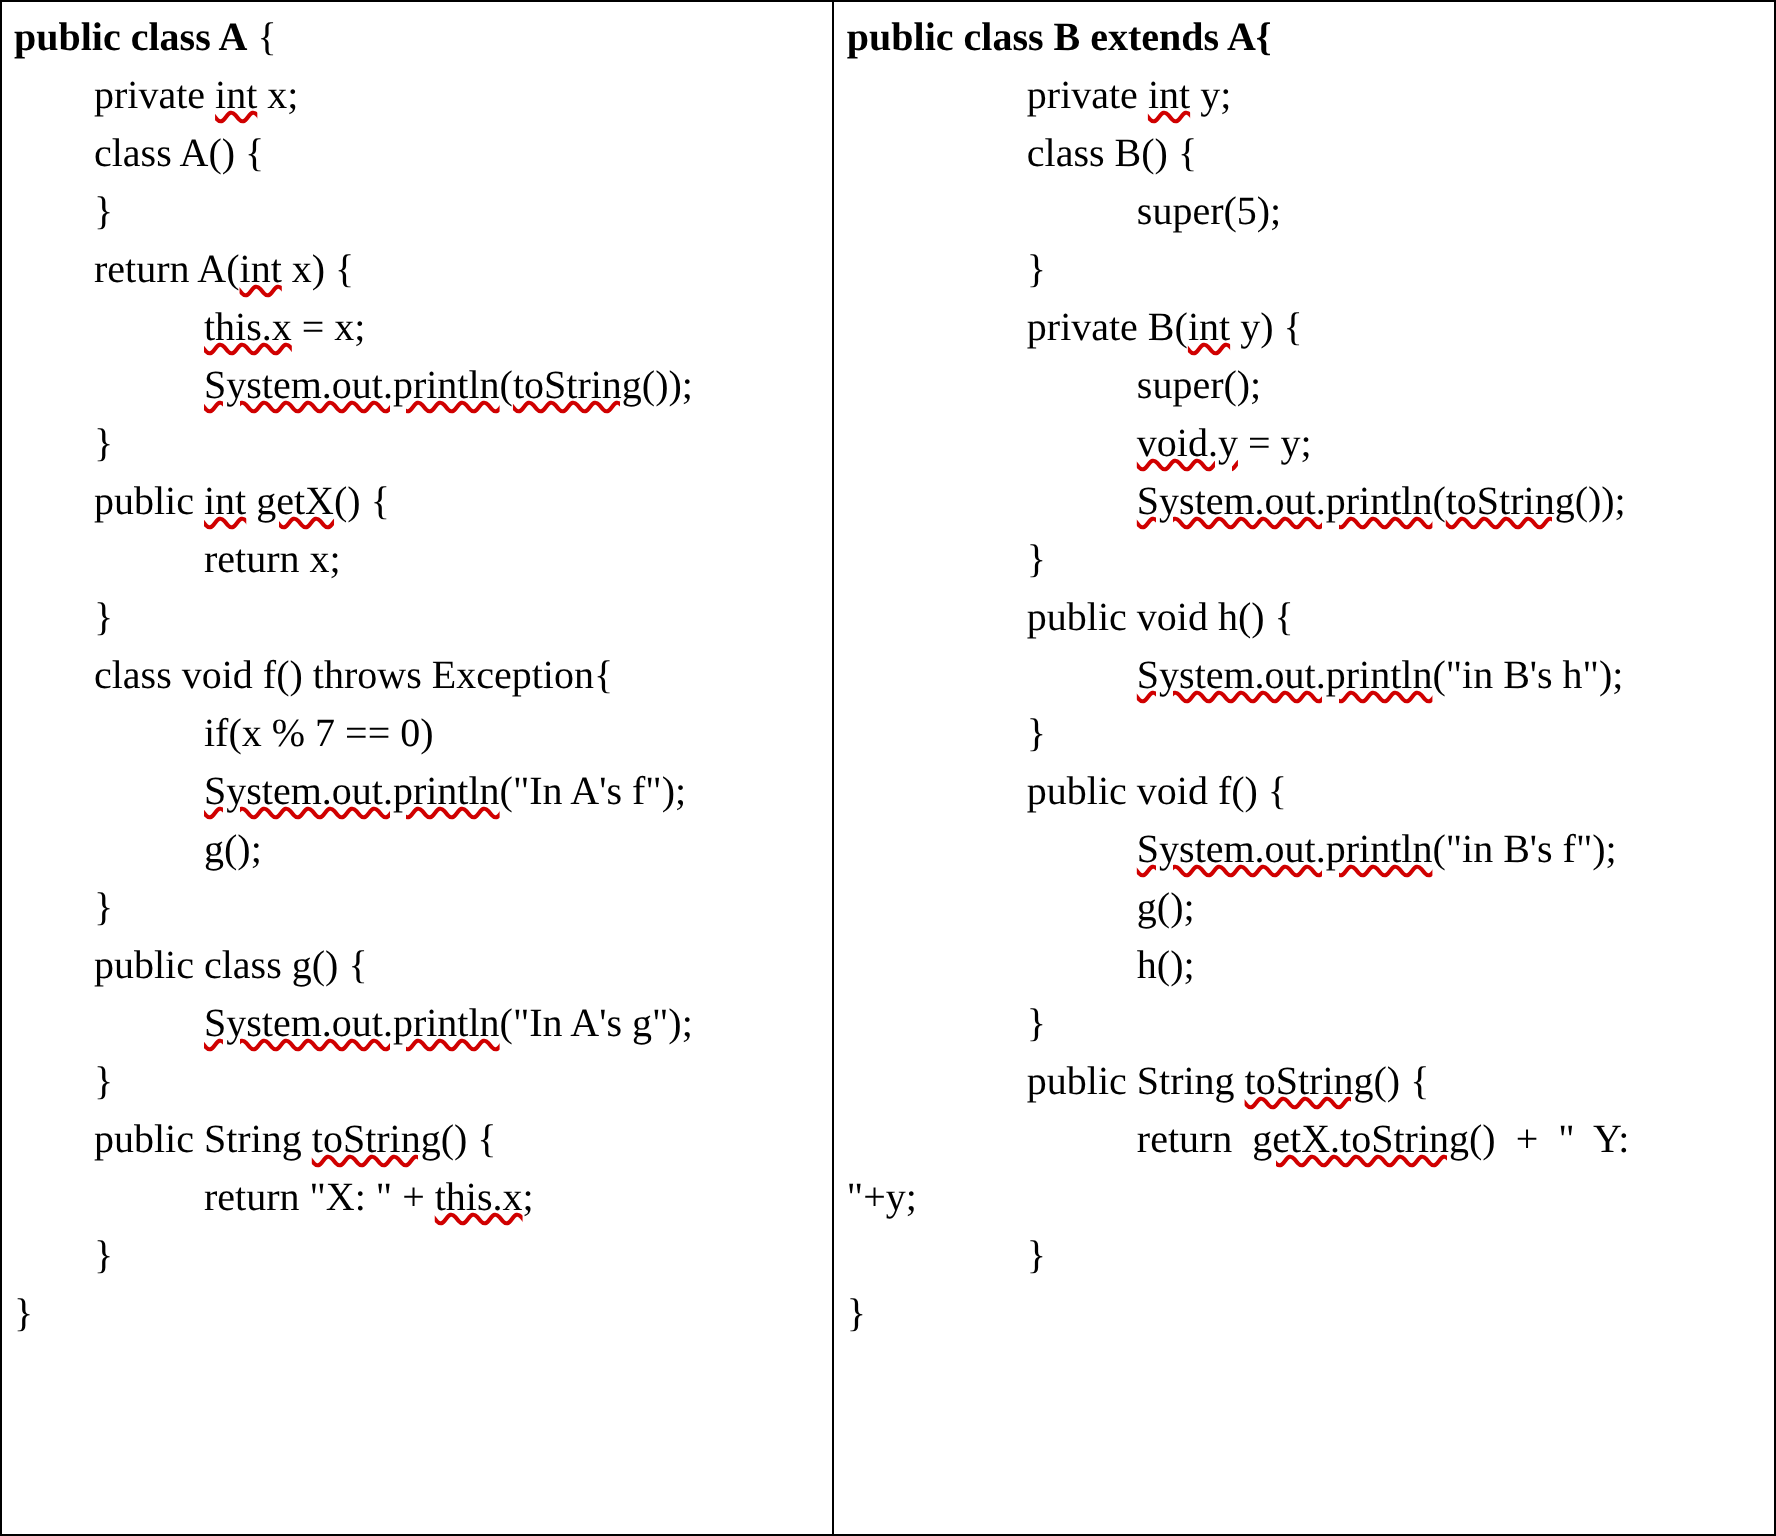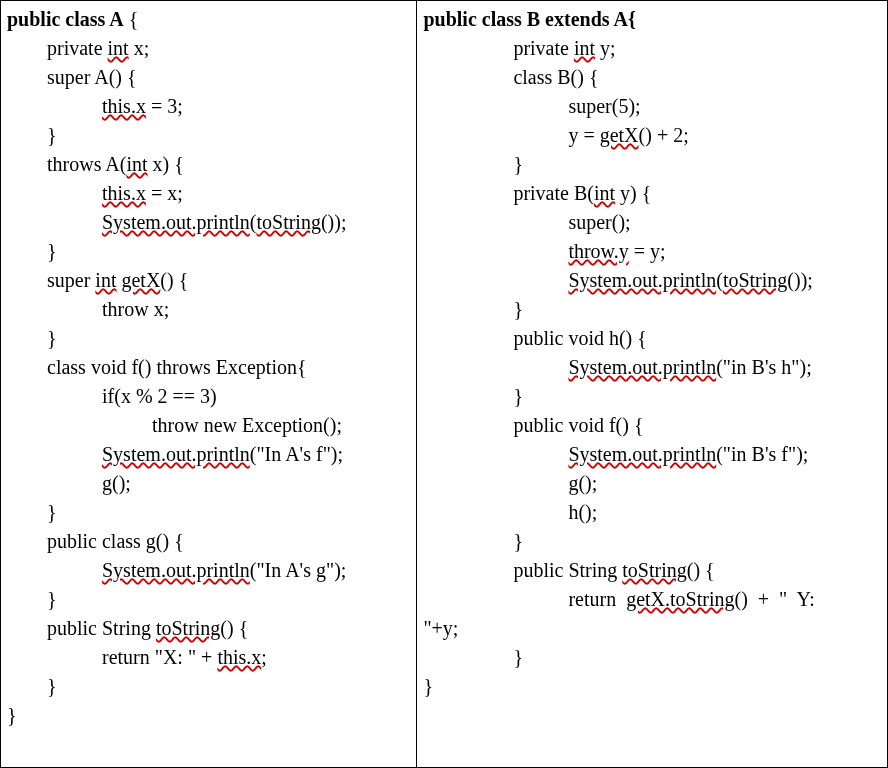--- a/index.html
+++ b/index.html
@@ -44,57 +44,54 @@
     }
   </style>
 </head>
 <body>
 
 <div class="container">
 
   <div class="col col-left">
     <div class="line"><span class="k">public class</span><span class="k"> A</span><span> {</span></div>
     <div class="line"><span>        private </span><span class="err">int</span><span> x;</span></div>
-    <div class="line"><span>        super A() {</span></div>
-    <div class="line"><span>                   </span><span class="err">this.x</span><span> = 3;</span></div>
+    <div class="line"><span>        class A() {</span></div>
     <div class="line"><span>        }</span></div>
-    <div class="line"><span>        throws A(</span><span class="err">int</span><span> x) {</span></div>
+    <div class="line"><span>        return A(</span><span class="err">int</span><span> x) {</span></div>
     <div class="line"><span>                   </span><span class="err">this.x</span><span> = x;</span></div>
     <div class="line"><span>                   </span><span class="err">System.out.println</span><span>(</span><span class="err">toString</span><span>());</span></div>
     <div class="line"><span>        }</span></div>
-    <div class="line"><span>        super </span><span class="err">int</span><span> </span><span class="err">getX</span><span>() {</span></div>
-    <div class="line"><span>                   throw x;</span></div>
+    <div class="line"><span>        public </span><span class="err">int</span><span> </span><span class="err">getX</span><span>() {</span></div>
+    <div class="line"><span>                   return x;</span></div>
     <div class="line"><span>        }</span></div>
     <div class="line"><span>        class void f() throws Exception{</span></div>
-    <div class="line"><span>                   if(x % 2 == 3)</span></div>
-    <div class="line"><span>                             throw new Exception();</span></div>
+    <div class="line"><span>                   if(x % 7 == 0)</span></div>
     <div class="line"><span>                   </span><span class="err">System.out.println</span><span>("In A's f");</span></div>
     <div class="line"><span></span></div>
     <div class="line"><span>                   g();</span></div>
     <div class="line"><span>        }</span></div>
     <div class="line"><span>        public class g() {</span></div>
     <div class="line"><span>                   </span><span class="err">System.out.println</span><span>("In A's g");</span></div>
     <div class="line"><span></span></div>
     <div class="line"><span>        }</span></div>
     <div class="line"><span>        public String </span><span class="err">toString</span><span>() {</span></div>
     <div class="line"><span>                   return "X: " + </span><span class="err">this.x</span><span>;</span></div>
     <div class="line"><span>        }</span></div>
     <div class="line"><span>}</span></div>
   </div>
 
   <div class="col col-right">
     <div class="line"><span class="k">public class</span><span class="k"> B </span><span class="k">extends</span><span class="k"> A{</span></div>
     <div class="line"><span>                  private </span><span class="err">int</span><span> y;</span></div>
     <div class="line"><span>                  class B() {</span></div>
     <div class="line"><span>                             super(5);</span></div>
-    <div class="line"><span>                             y = </span><span class="err">getX</span><span>() + 2;</span></div>
     <div class="line"><span>                  }</span></div>
     <div class="line"><span>                  private B(</span><span class="err">int</span><span> y) {</span></div>
     <div class="line"><span>                             super();</span></div>
-    <div class="line"><span>                             </span><span class="err">throw.y</span><span> = y;</span></div>
+    <div class="line"><span>                             </span><span class="err">void.y</span><span> = y;</span></div>
     <div class="line"><span>                             </span><span class="err">System.out.println</span><span>(</span><span class="err">toString</span><span>());</span></div>
     <div class="line"><span>                  }</span></div>
     <div class="line"><span>                  public void h() {</span></div>
     <div class="line"><span>                             </span><span class="err">System.out.println</span><span>("in B's h");</span></div>
     <div class="line"><span>                  }</span></div>
     <div class="line"><span>                  public void f() {</span></div>
     <div class="line"><span>                             </span><span class="err">System.out.println</span><span>("in B's f");</span></div>
     <div class="line"><span>                             g();</span></div>
     <div class="line"><span>                             h();</span></div>
     <div class="line"><span>                  }</span></div>

